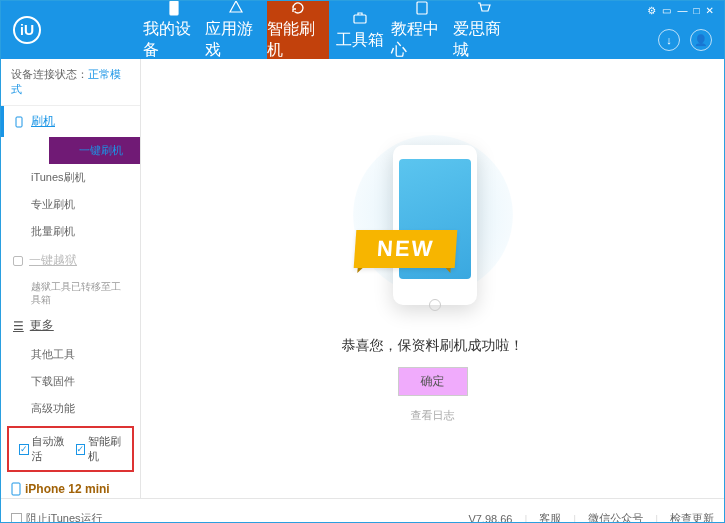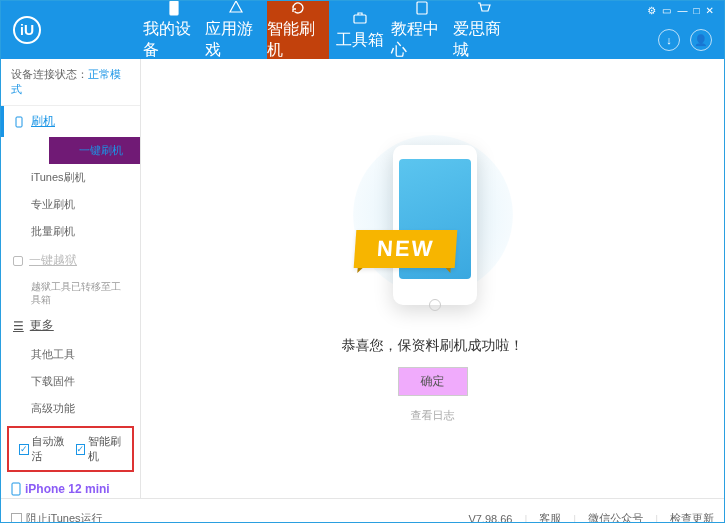--- a/index.html
+++ b/index.html
@@ -24,21 +24,21 @@
 .side-section { }
 .side-head { display: flex; align-items: center; gap: 6px; padding: 7px 12px; color: #555; font-size: 12px; text-decoration: underline; }
 .side-head.active { border-left: 3px solid #1a95e6; color: #1a95e6; padding-left: 9px; }
 .side-item { padding: 6px 10px 6px 30px; font-size: 11px; color: #666; cursor: pointer; }
 .side-item.active { background: #701a75; color: #1a95e6; margin-left: 48px; }
 .side-note { font-size: 10px; color: #999; padding: 4px 10px 4px 30px; line-height: 1.3; }
 .checkbox-row { display: flex; gap: 10px; padding: 6px 10px; border: 2px solid #d33; margin: 4px 6px; }
 .chk { display: flex; align-items: center; gap: 3px; font-size: 11px; color: #555; }
 .chk-box { width: 11px; height: 11px; border: 1px solid #1a95e6; display: inline-flex; align-items: center; justify-content: center; color: #1a95e6; font-size: 9px; line-height: 1; }
 .device-block { padding: 6px 10px; }
-.device-name { display: flex; align-items: center; gap: 4px; color: #8b5cf6; font-size: 12px; font-weight: bold; }
+.device-name { display: flex; align-items: center; gap: 4px; color: #a16207; font-size: 12px; font-weight: bold; }
 .main { flex: 1; display: flex; flex-direction: column; align-items: center; justify-content: center; gap: 12px; position: relative; }
 .phone-illust { width: 140px; height: 190px; position: relative; }
 .phone-body { position: absolute; left: 30px; top: 10px; width: 84px; height: 160px; background: #fff; border-radius: 10px; box-shadow: 0 6px 20px rgba(0,0,0,0.15); }
 .phone-screen { position: absolute; left: 36px; top: 24px; width: 72px; height: 120px; background: linear-gradient(160deg,#5bc5ef,#3aa8e0); border-radius: 4px; }
 .phone-home { position: absolute; left: 66px; bottom: 14px; width: 12px; height: 12px; border: 1px solid #ccc; border-radius: 50%; }
 .ring-bg { position: absolute; left: -10px; top: 0; width: 160px; height: 160px; border-radius: 50%; background: radial-gradient(circle,#dff1fa 0%,#f5fbfe 70%,transparent 72%); z-index: -1; }
 .new-ribbon { position: absolute; left: -8px; top: 95px; background: #f7b500; color: #fff; font-weight: bold; font-size: 22px; letter-spacing: 2px; padding: 6px 22px; transform: skewX(-4deg); box-shadow: 0 2px 4px rgba(0,0,0,0.1); }
 .new-ribbon::before, .new-ribbon::after { content:""; position:absolute; top:100%; border-style:solid; }
 .new-ribbon::before { left:4px; border-width:5px 5px 0 0; border-color:#b38000 transparent transparent transparent; }
 .new-ribbon::after { right:4px; border-width:5px 0 0 5px; border-color:#b38000 transparent transparent transparent; }

